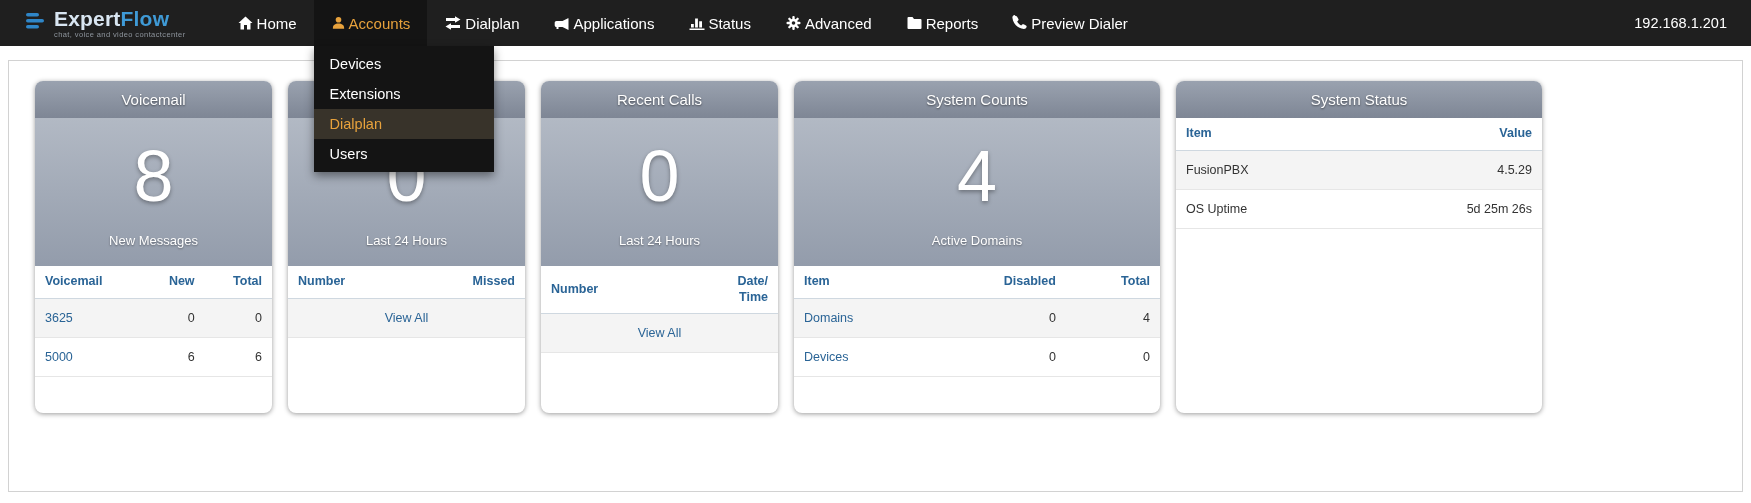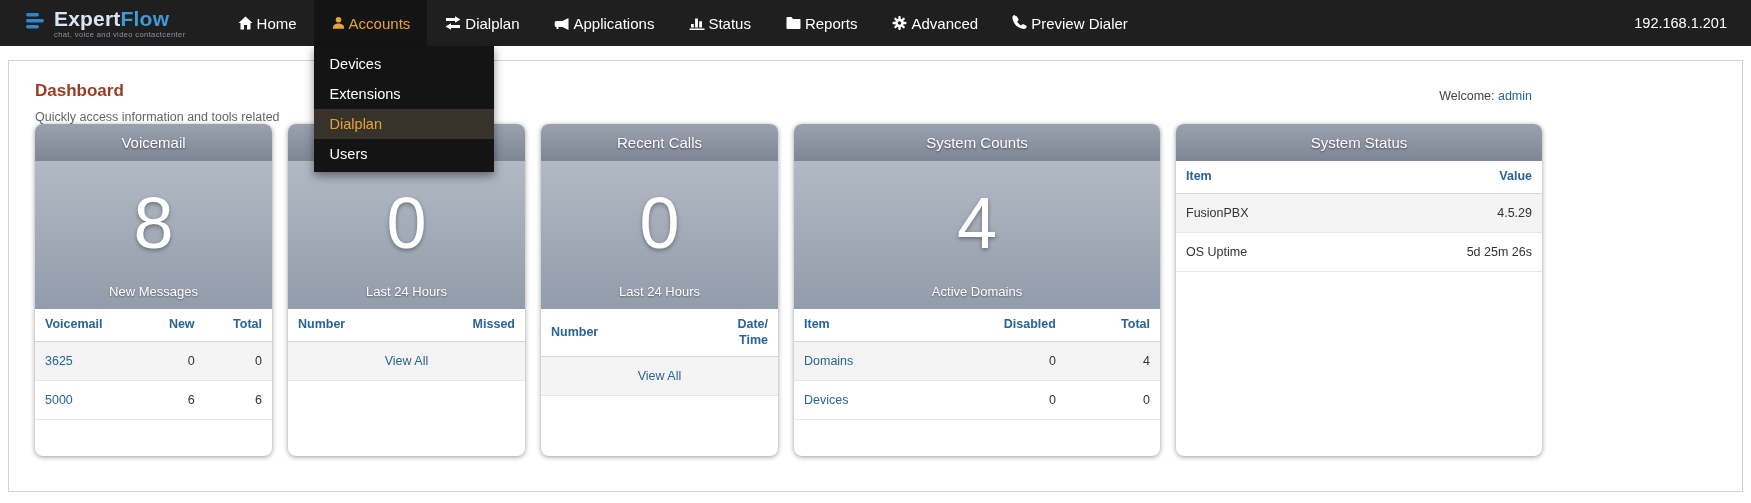--- a/index.html
+++ b/index.html
@@ -31,21 +31,21 @@
   .welcome{font-size:12.5px;color:#444;margin-right:210px;padding-top:8px}
   .welcome a{color:#2a6496;text-decoration:none}
   .page-subtitle{color:#666;font-size:12.5px;margin-top:9px}
 
   
   .cards-row{display:flex;gap:16px;}
   .card{background:#fff;border-radius:8px;box-shadow:0 1px 5px rgba(0,0,0,.4);overflow:hidden;height:332px;flex:none}
   .card-header{height:37px;display:flex;align-items:center;justify-content:center;color:#fff;font-size:15px;background:linear-gradient(#9aa2af,#7e8695);text-shadow:0 1px 2px rgba(0,0,0,.5)}
   .card-hero{height:148px;background:linear-gradient(#b2b9c4,#939cab);display:flex;flex-direction:column;align-items:center;color:#fff}
   .card-value{font-size:72px;line-height:1;text-shadow:0 2px 4px rgba(0,0,0,.35);flex:1;display:flex;align-items:center}
-  .card-value-label{font-size:13px;padding-bottom:10px;text-shadow:0 1px 2px rgba(0,0,0,.4)}
+  .card-value-label{font-size:13px;padding-bottom:18px;text-shadow:0 1px 2px rgba(0,0,0,.4)}
   .card-table{width:100%;border-collapse:collapse;font-size:12.5px}
   .card-table th{color:#2a6496;font-weight:bold;padding:8px 10px;border-bottom:1px solid #cfd8e0;white-space:pre-line;vertical-align:middle;line-height:1.25}
   .card-table td{padding:12px 10px;border-bottom:1px solid #e6e6e6;color:#333}
   tr.odd{background:#f4f4f4}
   tr.even{background:#fff}
   .tlink{color:#2a6496;text-decoration:none;cursor:pointer}
 </style>
 </head>
 <body>
 
@@ -118,66 +118,56 @@
           <svg width="17" height="16" viewBox="0 0 16 16">
             <path fill="currentColor" d="M1 13.5h15V15H1zM2.5 9h2.8v3.5H2.5zM6.6 3.5h2.8V12.5H6.6zM10.7 6.2h2.8v6.3h-2.8z"></path>
           </svg>
         </span>
       <span>Status</span>
     </div>
 
     <div class="nav-item">
       <span>
           <svg width="17" height="16" viewBox="0 0 16 16">
-            <path fill="currentColor" d="M1 3a1 1 0 0 1 1-1h4l1.5 2H14a1 1 0 0 1 1 1v8a1 1 0 0 1-1 1H2a1 1 0 0 1-1-1z"></path>
-          </svg>
-        </span>
-      <span>Reports</span>
-    </div>
-
-    <div class="nav-item">
-      <span>
-          <svg width="17" height="16" viewBox="0 0 16 16">
             <g fill="currentColor">
               <rect x="6.8" y="1" width="2.4" height="14" rx="1"></rect>
               <rect x="1" y="6.8" width="14" height="2.4" rx="1"></rect>
               <rect x="6.8" y="1" width="2.4" height="14" rx="1" transform="rotate(45 8 8)"></rect>
               <rect x="6.8" y="1" width="2.4" height="14" rx="1" transform="rotate(-45 8 8)"></rect>
               <circle cx="8" cy="8" r="4.2"></circle>
             </g>
             <circle cx="8" cy="8" r="1.8" fill="#1f1f1f"></circle>
           </svg>
         </span>
       <span>Advanced</span>
     </div>
 
     <div class="nav-item">
       <span>
+          <svg width="17" height="16" viewBox="0 0 16 16">
+            <path fill="currentColor" d="M1 3a1 1 0 0 1 1-1h4l1.5 2H14a1 1 0 0 1 1 1v8a1 1 0 0 1-1 1H2a1 1 0 0 1-1-1z"></path>
+          </svg>
+        </span>
+      <span>Reports</span>
+    </div>
+
+    <div class="nav-item">
+      <span>
           <svg width="16" height="16" viewBox="0 0 16 16">
             <path fill="currentColor" d="M3.6 1.1c.6-.2 1.2.1 1.5.6l1.3 2.3c.3.5.2 1.1-.2 1.5l-1 1c.9 1.7 2.3 3.1 4 4l1-1c.4-.4 1-.5 1.5-.2l2.3 1.3c.5.3.8 1 .6 1.5-.4 1.2-1.5 2.1-2.8 2-6-.6-10.8-5.4-11.4-11.4-.1-1.3.8-2.4 2-2.8z"></path>
           </svg>
         </span>
       <span>Preview Dialer</span>
     </div>
   </div>
 
   <div class="server-ip">192.168.1.201</div>
 </div>
 
 <div class="content">
-  <div class="page-head">
-    <div>
-      <div class="page-title">Dashboard</div>
-      <div class="page-subtitle">Quickly access information and tools related</div>
-    </div>
-    <div class="welcome">
-      <span>Welcome:</span>
-      <a href="#">admin</a>
-    </div>
-  </div>
 
   <div class="cards-row">
       <div class="card" style="width:237px">
       <div class="card-header">Voicemail</div>
       <div class="card-hero">
         <div class="card-value">8</div>
         <div class="card-value-label">New Messages</div>
       </div>
       <table class="card-table">
         <thead>

